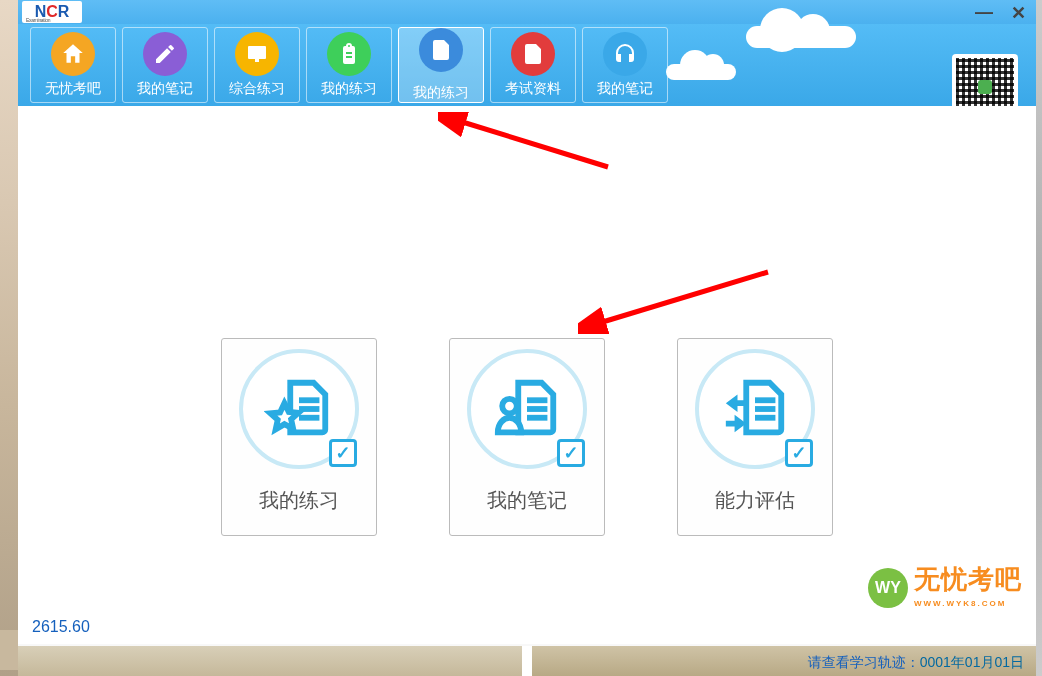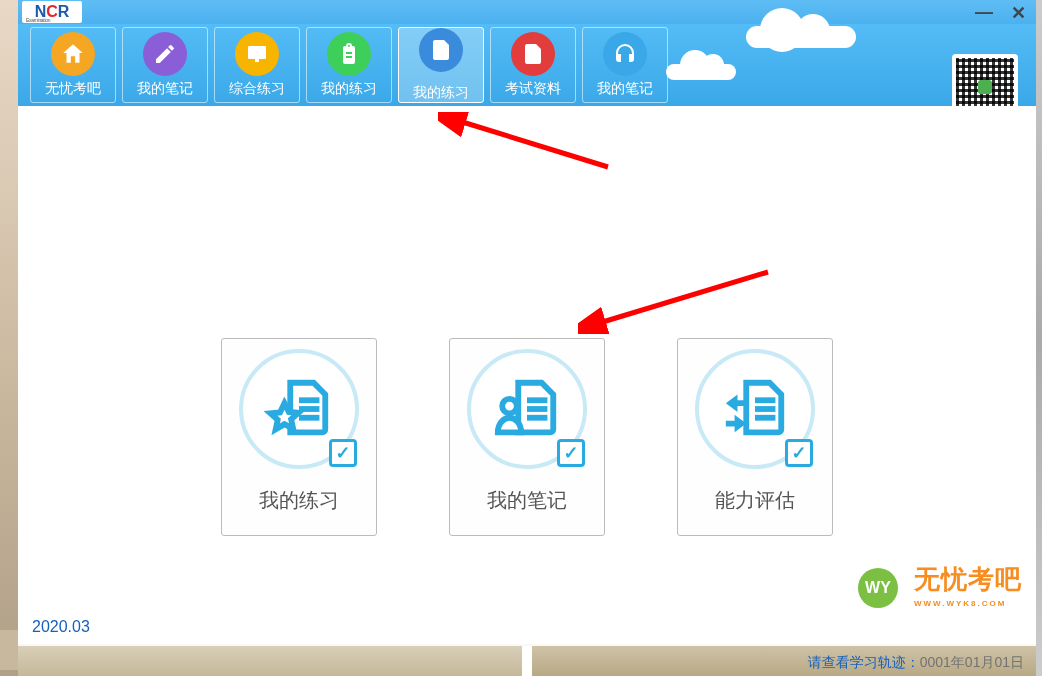--- a/index.html
+++ b/index.html
@@ -157,37 +157,37 @@
   }
   .card-label{margin-top:18px;font-size:20px;color:#555;}
 
   .arrow{position:absolute;}
   .arrow svg{display:block;}
 
   .version{
     position:absolute;left:14px;bottom:8px;color:#1560bd;font-size:16px;
   }
   .brand{
-    position:absolute;right:14px;bottom:34px;display:flex;align-items:center;gap:16px;
+    position:absolute;right:14px;bottom:34px;display:flex;align-items:center;gap:6px;
   }
   .brand-circle{width:40px;height:40px;border-radius:50%;background:#7bc043;display:flex;align-items:center;justify-content:center;color:#fff;font-weight:bold;font-size:16px;}
   .brand-text{font-weight:bold;}
   .brand-text .big{color:#f78c1f;font-size:26px;letter-spacing:1px;display:block;line-height:1;}
   .brand-text .small{color:#f78c1f;font-size:8px;letter-spacing:2px;}
   .footer-img{
     position:absolute;left:18px;right:6px;bottom:0;height:30px;
     display:flex;
   }
   .footer-tex{flex:1;background:linear-gradient(to bottom,#d8cfb8,#c5b89a);}
   .footer-gap{width:10px;background:#fff;}
   .footer-tex2{flex:1;background:linear-gradient(to bottom,#cfc3a6,#b8a985);}
   .footer-overlay{
     position:absolute;right:18px;bottom:4px;font-size:14px;color:#1560bd;
   }
-  .footer-overlay .dv{color:#737373;}
+  .footer-overlay .dv{color:#0369a1;}
 </style>
 </head>
 <body>
 
 <div class="left-strip"></div>
 <div class="right-strip"></div>
 
 <div class="titlebar-top">
   <div class="logo-box">
     <span class="n">N</span>
@@ -331,21 +331,21 @@
     <svg width="200" height="70">
         <defs>
           <marker id="ah2" markerWidth="10" markerHeight="10" refX="2" refY="3" orient="auto">
             <path d="M0,0 L0,6 L9,3 z" fill="#ff0000"></path>
           </marker>
         </defs>
     <line x1="190" y1="8" x2="18" y2="60" stroke="#ff0000" stroke-width="5" marker-end="url(#ah2)"></line>
       </svg>
   </div>
 
-  <div class="version">2020.03</div>
+  <div class="version">2615.60</div>
 
   <div class="brand">
     <div class="brand-circle">WY</div>
     <div class="brand-text">
       <span class="big">无忧考吧</span>
       <span class="small">WWW.WYK8.COM</span>
     </div>
   </div>
 </div>
 

